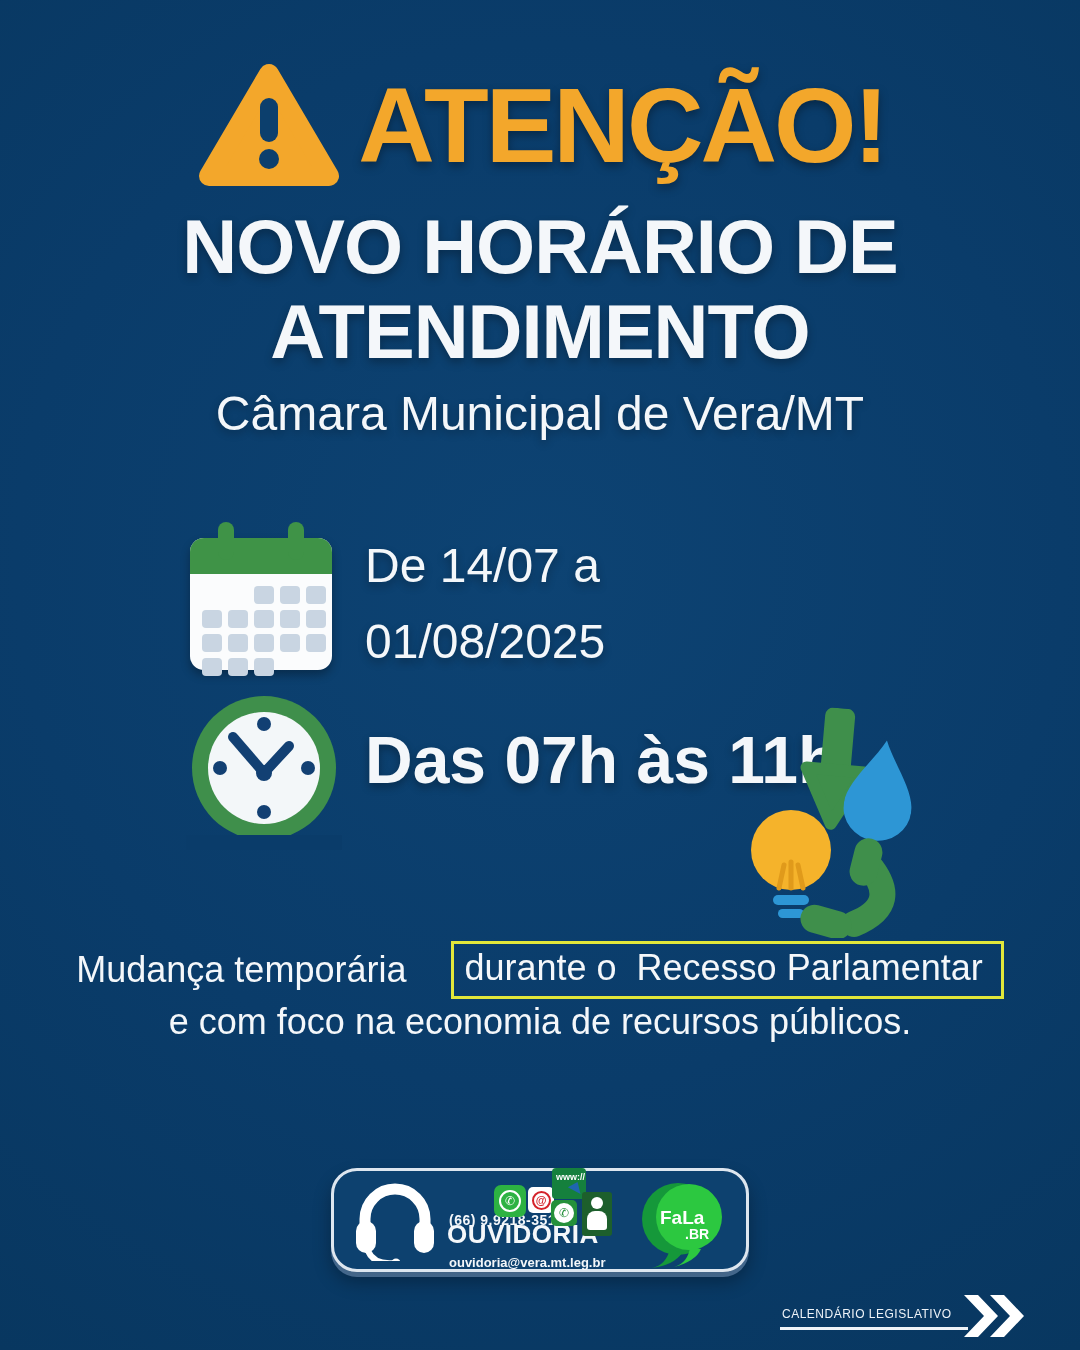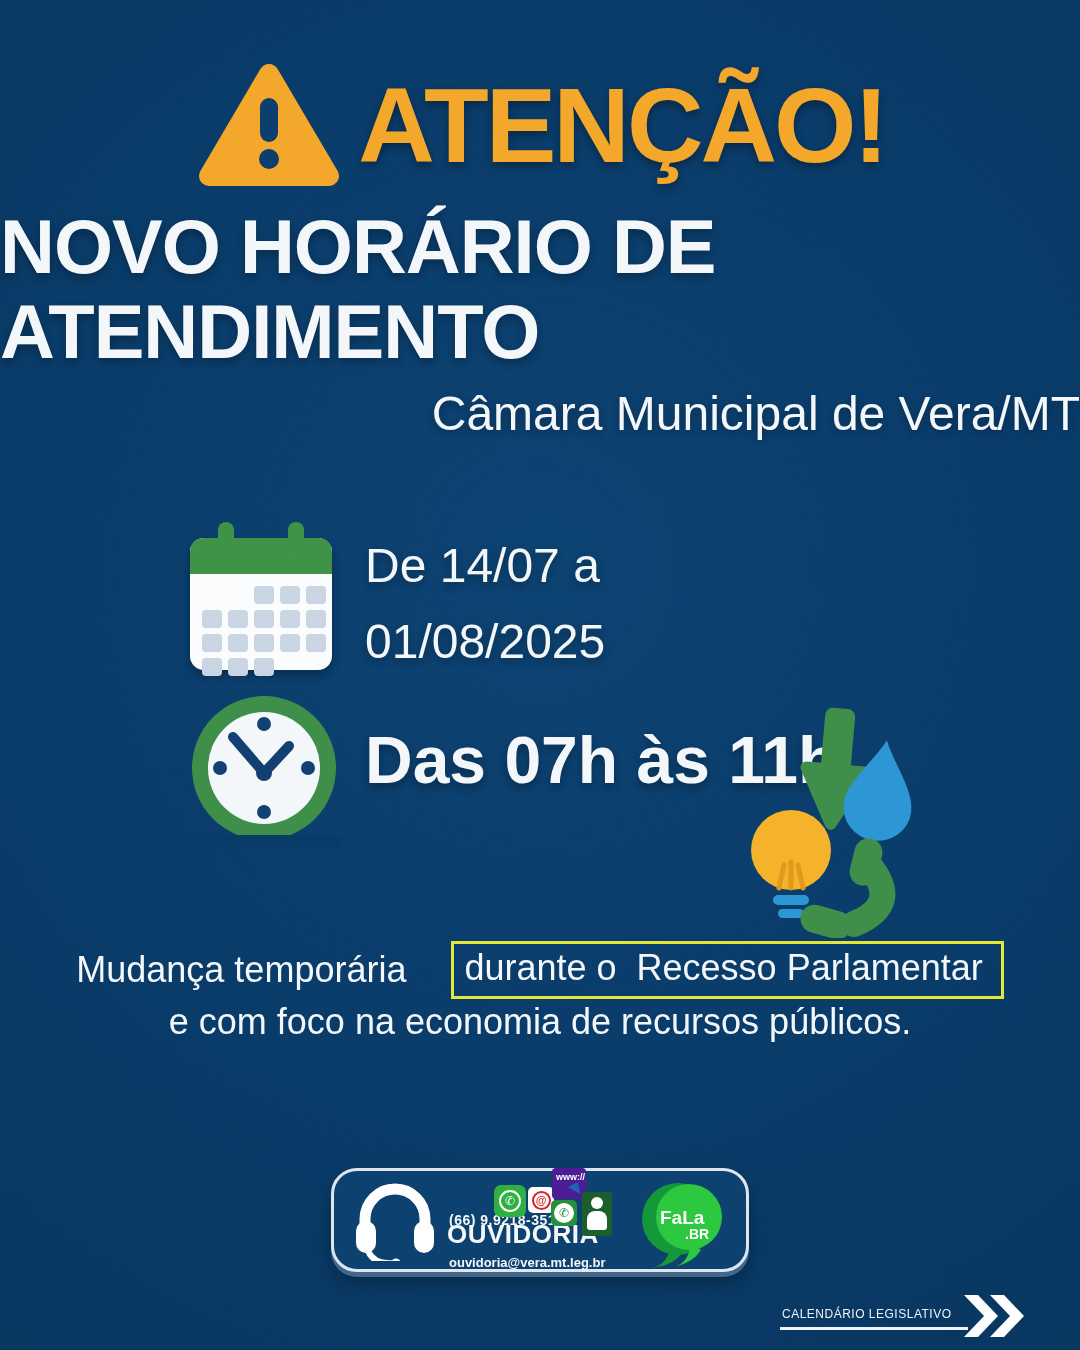--- a/index.html
+++ b/index.html
@@ -8,23 +8,23 @@
     position:relative; width:1080px; height:1350px; overflow:hidden;
     background: radial-gradient(circle at 50% 42%, #0d4373 0%, #0a3c6a 55%, #083760 100%);
     font-family:"Liberation Sans", sans-serif; color:#f4f7fa;
   }
   .abs { position:absolute; }
 
   
   .attention-row { top:58px; left:0; width:100%; display:flex; justify-content:center; align-items:center; gap:14px;text-align:right; }
   .attention-text { font-size:106px; font-weight:bold; letter-spacing:-3px; color:#f3a72b;
                     text-shadow:0 4px 10px rgba(0,0,0,.35); }
-  .title { top:204px; left:0; width:100%; text-align:left; font-size:76px; font-weight:bold;
+  .title { top:204px; left:0; width:100%; text-align:center; font-size:76px; font-weight:bold;
            letter-spacing:-1px; line-height:85px; text-shadow:0 4px 10px rgba(0,0,0,.3); }
-  .subtitle { top:386px; left:0; width:100%; text-align:right; font-size:48px; font-weight:normal;
+  .subtitle { top:386px; left:0; width:100%; text-align:center; font-size:48px; font-weight:normal;
               text-shadow:0 3px 8px rgba(0,0,0,.3); }
 
   
   .calendar-icon { left:190px; top:522px; width:142px; height:150px; }
   .cal-body { position:absolute; top:16px; left:0; width:142px; height:132px; background:#fbfcfd; border-radius:14px;
               box-shadow:0 5px 10px rgba(0,0,0,.3); }
   .cal-header { position:absolute; top:16px; left:0; width:142px; height:36px; background:#3f9347; border-radius:14px 14px 0 0; }
   .cal-peg { position:absolute; top:0; width:16px; height:38px; background:#3f9347; border-radius:8px; }
   .cal-peg.p1 { left:28px; } .cal-peg.p2 { left:98px; }
   .cal-grid { position:absolute; top:64px; left:12px; width:120px; display:grid;
@@ -60,21 +60,21 @@
   .pill-dept  { position:absolute; left:113px; top:48px; font-size:26px; font-weight:bold; letter-spacing:.5px; }
   .pill-email { position:absolute; left:115px; top:84px; font-size:13px; font-weight:bold; }
   .mosaic { position:absolute; left:160px; top:-3px; width:132px; height:70px; }
   .tile { position:absolute; display:flex; align-items:center; justify-content:center; }
   .tile-whatsapp { left:0; top:17px; width:32px; height:32px; background:#2db242; border-radius:7px; }
   .wa-ring { width:22px; height:22px; border:2px solid #fff; border-radius:50%; display:flex; align-items:center; justify-content:center;
              color:#fff; font-size:12px; line-height:1; }
   .tile-at { left:34px; top:19px; width:26px; height:26px; background:#fff; border-radius:5px; }
   .at-ring { width:19px; height:19px; border:2.5px solid #d4232a; border-radius:50%; display:flex; align-items:center; justify-content:center;
              color:#d4232a; font-size:11px; font-weight:bold; line-height:1; }
-  .tile-www { left:58px; top:0; width:34px; height:31px; background:#4c1d95; border-radius:4px;text-decoration:underline; }
+  .tile-www { left:58px; top:0; width:34px; height:31px; background:#15803d; border-radius:4px;text-decoration:underline; }
   .www-text { position:absolute; top:4px; left:4px; font-size:9px; font-weight:bold; color:#fff; letter-spacing:0; }
   .www-cursor { position:absolute; right:5px; bottom:3px; width:0; height:0;
                 border-left:8px solid transparent; border-right:3px solid transparent;
                 border-top:12px solid #1f66b0; transform:rotate(-28deg); }
   .tile-phone { left:57px; top:32px; width:26px; height:26px; background:#25903a; border-radius:5px; }
   .ph-circle { width:20px; height:20px; background:#fff; border-radius:50%; display:flex; align-items:center; justify-content:center;
                color:#25903a; font-size:12px; line-height:1; }
   .tile-person { left:88px; top:24px; width:30px; height:44px; background:#1d5f2c; border-radius:3px;
                  flex-direction:column; justify-content:flex-start; }
   .person-head { width:12px; height:12px; background:#fff; border-radius:50%; margin-top:5px; }

